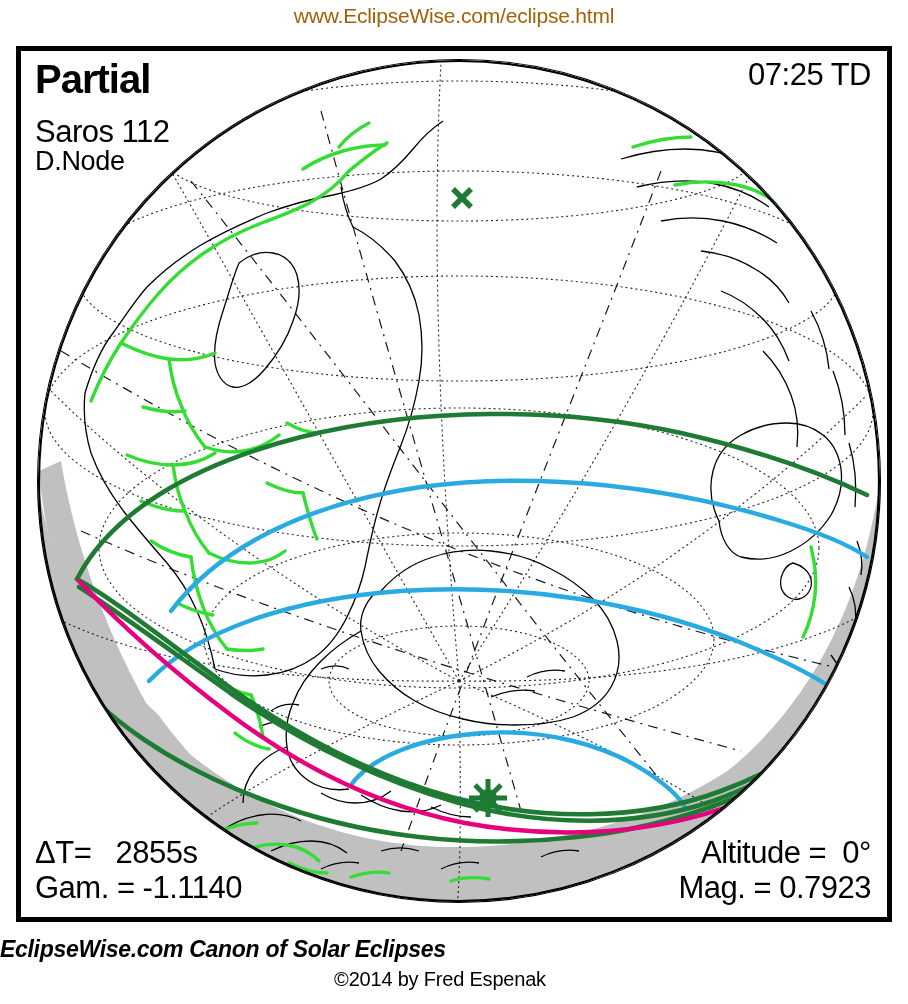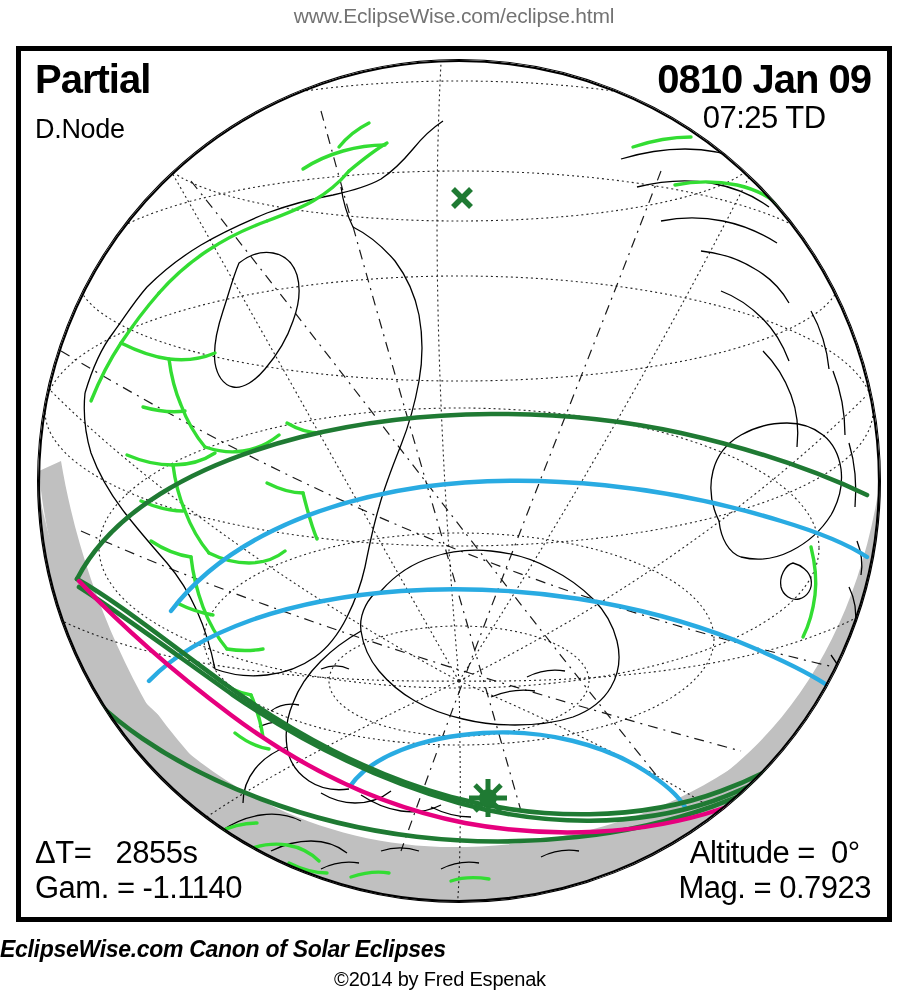--- a/index.html
+++ b/index.html
@@ -25,21 +25,21 @@
 
   
   .url-line {
     position: absolute;
     top: 4px;
     left: 0;
     width: 908px;
     text-align: center;
     font-size: 21px;
     letter-spacing: -0.2px;
-    color: #737373;
+    color: #a16207;
   }
 
   
   .map-frame {
     position: absolute;
     left: 16px;
     top: 46px;
     width: 876px;
     height: 876px;
     border: 5px solid #000;
@@ -58,21 +58,21 @@
 
   
   .corner {
     position: absolute;
     white-space: nowrap;
     line-height: 1.0;
   }
   .tl { left: 14px; top: 8px; }
   .tr { right: 16px; top: 8px; text-align: right; }
   .bl { left: 14px; bottom: 10px; }
-  .br { right: 16px; bottom: 10px; text-align: center; }
+  .br { right: 16px; bottom: 10px; text-align: right; }
 
   .type-label {
     font-size: 40px;
     font-weight: bold;
     letter-spacing: -1px;
     display: block;
     margin-bottom: 17px;
   }
   .saros-label {
     font-size: 31px;
@@ -362,25 +362,25 @@
             </g>
             <circle cx="467" cy="747" r="9" fill="#1f7a33"></circle>
           </g>
 
         </g>
       </svg>
     </div>
 
     <div class="corner tl">
       <span class="type-label">Partial</span>
+      <span class="saros-label">Saros 112</span>
       <span class="node-label">D.Node</span>
     </div>
 
     <div class="corner tr">
-      <span class="date-label">0810 Jan 09</span>
       <span class="time-label">07:25 TD</span>
     </div>
 
     <div class="corner bl">
       <span class="stat-line">ΔT=   2855s</span>
       <span class="stat-line">Gam. = -1.1140</span>
     </div>
 
     <div class="corner br">
       <span class="stat-line">Altitude =  0°</span>

